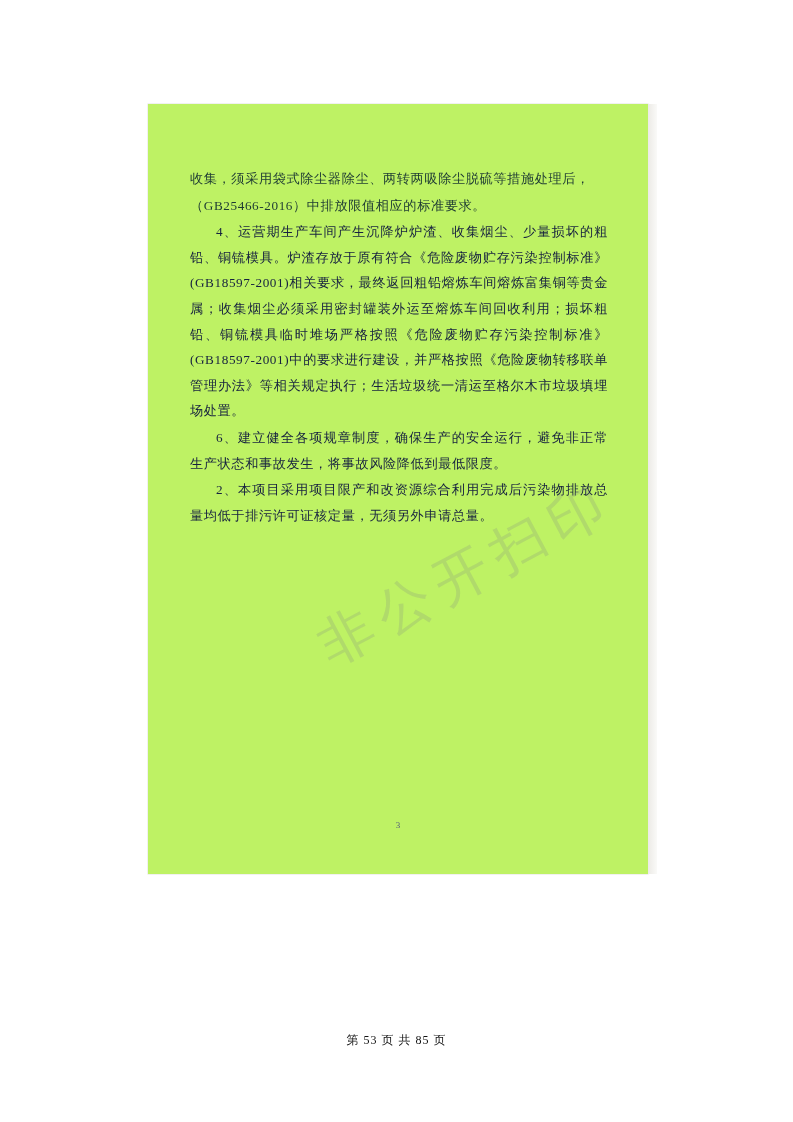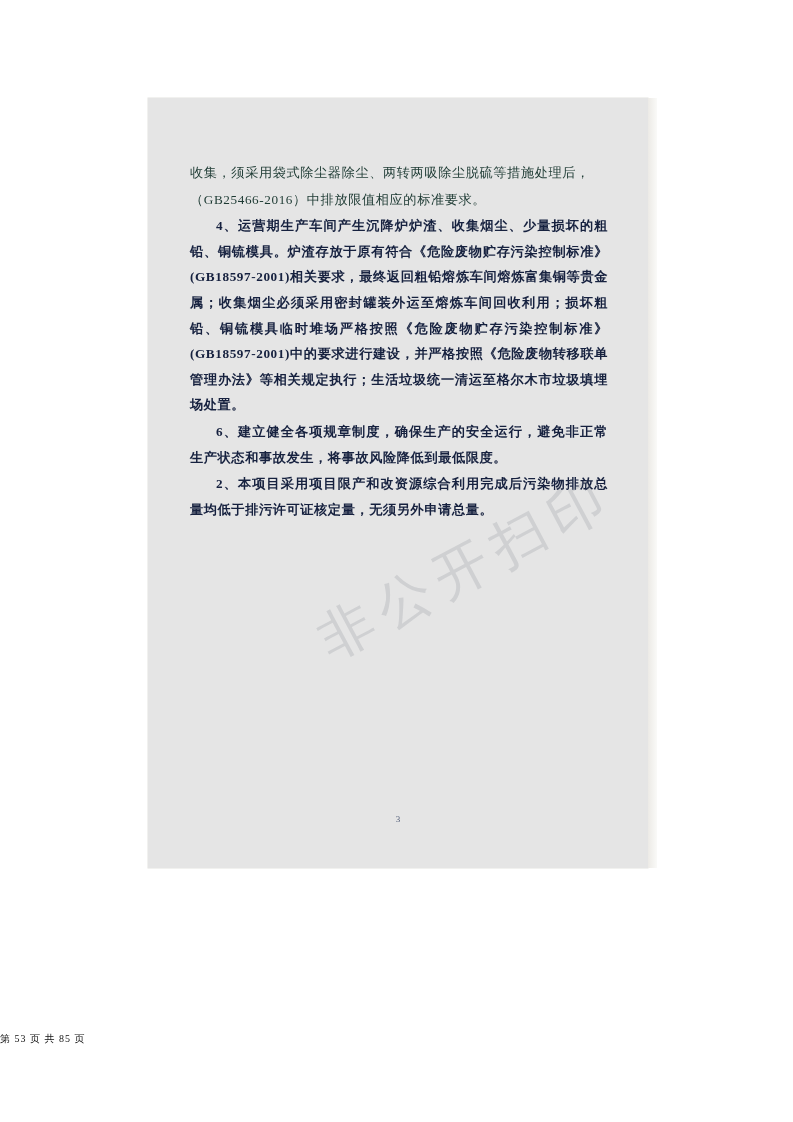--- a/index.html
+++ b/index.html
@@ -12,24 +12,24 @@
     background: #ffffff;
     font-family: "Liberation Serif", "DejaVu Serif", serif;
     overflow: hidden;
     position: relative;
   }
 
   
   #scan-page {
     position: absolute;
     left: 148px;
-    top: 98px;
+    top: 104px;
     width: 500px;
     height: 770px;
-    background: #e5e5e5;
+    background: #bef264;
     box-shadow: 0 0 0 0.5px #e4e4e0;
   }
   
   #scan-page::after {
     content: "";
     position: absolute;
     right: -9px;
     top: 0;
     width: 9px;
     height: 100%;
@@ -48,21 +48,20 @@
     font-size: 13.2px;
     line-height: 25.6px;
     letter-spacing: 0.6px;
     text-align: justify;
     text-justify: inter-ideograph;
     margin: 0 0 1px 0;
     font-family: "Liberation Serif", "DejaVu Serif", serif;
   }
   .indent {
     text-indent: 26px;
-    font-weight: bold;
   }
   .spaced {
     letter-spacing: 3.2px;
   }
 
   
   .tint-green {
     color: #1d3a33;
   }
 
@@ -94,23 +93,23 @@
     white-space: nowrap;
     line-height: 1.15;
   }
 
   
   #doc-footer {
     position: absolute;
     left: 0;
     right: 0;
     top: 1032px;
-    text-align: left;
+    text-align: center;
     color: #111111;
-    font-size: 10px;
+    font-size: 12px;
     letter-spacing: 1px;
     font-family: "Liberation Serif", "DejaVu Serif", serif;
   }
 </style>
 </head>
 <body>
 
 <div id="scan-page">
   <div id="paper-inner">
 

